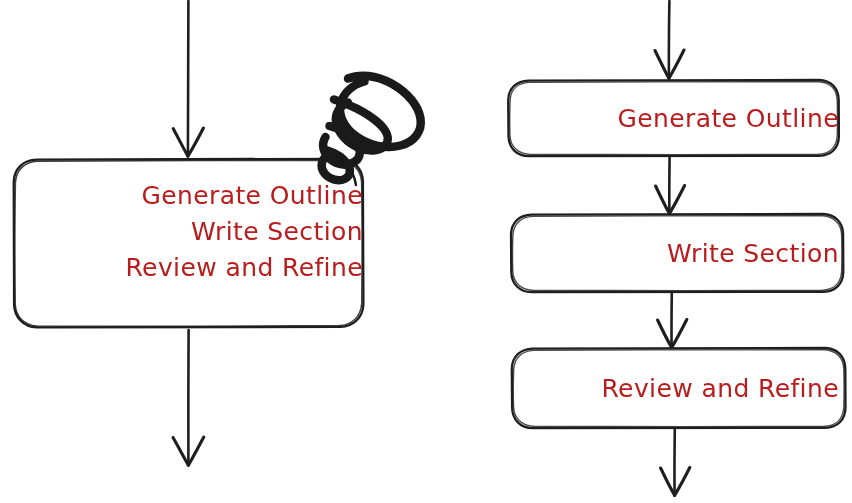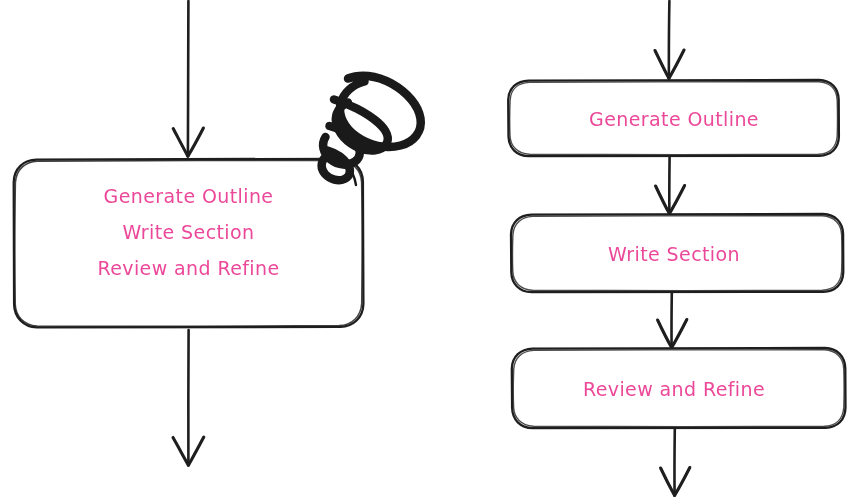--- a/index.html
+++ b/index.html
@@ -26,24 +26,24 @@
     position: absolute;
     left: 0;
     top: 0;
     width: 852px;
     height: 503px;
   }
 
   
   .node-label {
     position: absolute;
-    text-align: center;
-    color: #ec4899;
+    text-align: right;
+    color: #b91c1c;
     font-family: "DejaVu Sans", "Liberation Sans", sans-serif;
-    font-size: 19px;
+    font-size: 25px;
     line-height: 36px;
     letter-spacing: 0.4px;
     white-space: nowrap;
     pointer-events: none;
     -webkit-font-smoothing: antialiased;
   }
 
   
   #left-node-text {
     left: 14px;

